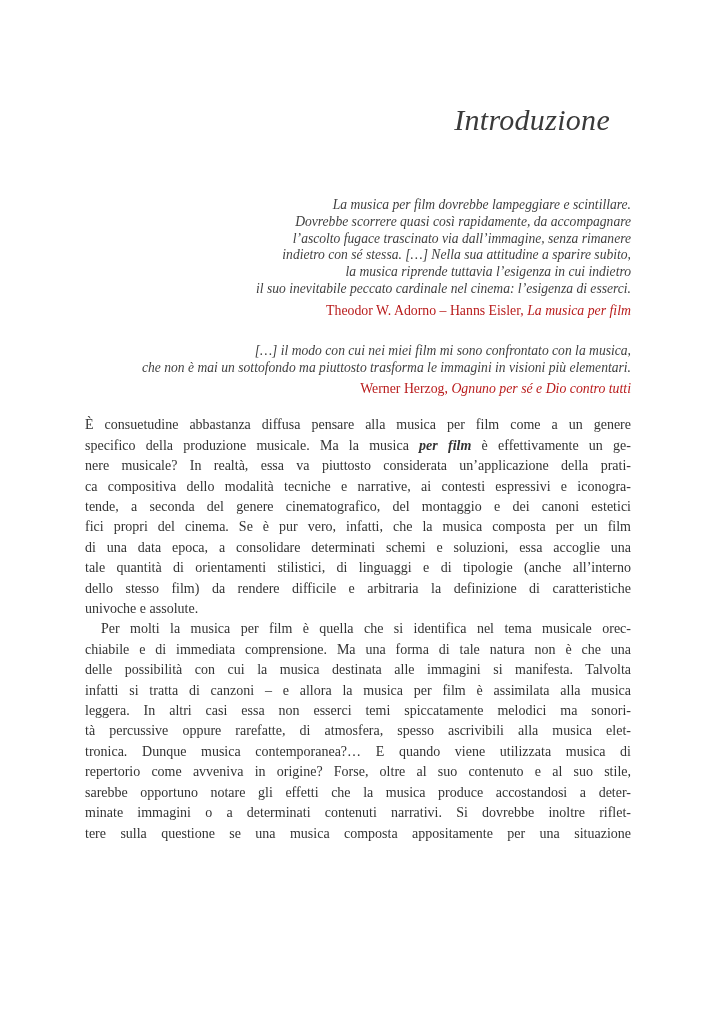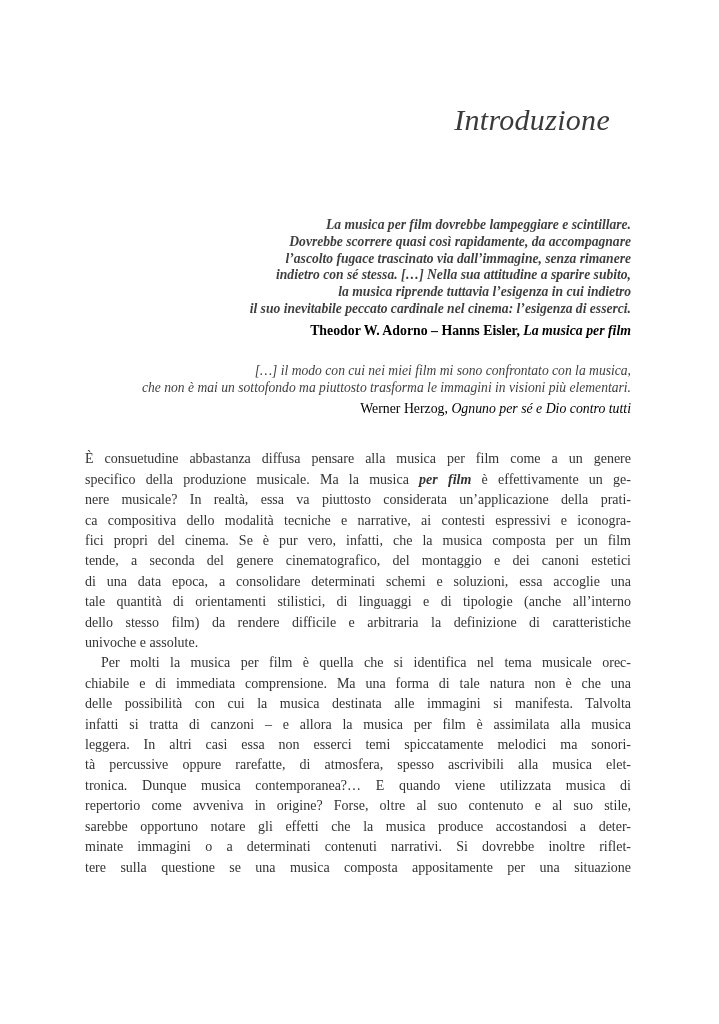--- a/index.html
+++ b/index.html
@@ -22,40 +22,40 @@
     font-weight: normal;
     font-size: 30px;
     line-height: 39px;
     text-align: right;
     padding-right: 21px;
     color: #3a3a3a;
     margin: 0;
     letter-spacing: 0.3px;
   }
   .epigraph { }
-  .epigraph-first { margin-top: 78px; font-weight: bold; }
+  .epigraph-first { margin-top: 58px; }
   .epigraph-second { margin-top: 24px; }
   .epigraph .line {
     font-style: italic;
     font-size: 13.6px;
     line-height: 16.8px;
     text-align: right;
     color: #3f3f3f;
     white-space: nowrap;
   }
   .attribution {
     margin-top: 4px;
     font-size: 13.8px;
     line-height: 17px;
     text-align: right;
-    color: #000000;
+    color: #b91c1c;
     white-space: nowrap;
   }
   .attribution .work { font-style: italic; }
-  .body-text { margin-top: 32px; }
+  .body-text { margin-top: 18px; }
   .body-paragraph .line {
     font-size: 14px;
     line-height: 20.4px;
     color: #333333;
     text-align: justify;
     text-align-last: justify;
   }
   .body-paragraph .line.last { text-align-last: left; }
   .body-paragraph.justify-last .line.last { text-align-last: justify; }
   .body-paragraph.indent-first .line:first-child { text-indent: 16px; }
@@ -92,22 +92,22 @@
         <span class="authors">Werner Herzog, </span><span class="work">Ognuno per sé e Dio contro tutti</span>
       </div>
     </div>
 
     <div class="body-text">
       <div class="body-paragraph">
           <div class="line">È consuetudine abbastanza diffusa pensare alla musica per film come a un genere</div>
           <div class="line">specifico della produzione musicale. Ma la musica <i>per film</i> è effettivamente un ge-</div>
           <div class="line">nere musicale? In realtà, essa va piuttosto considerata un’applicazione della prati-</div>
           <div class="line">ca compositiva dello modalità tecniche e narrative, ai contesti espressivi e iconogra-</div>
+          <div class="line">tende, a seconda del genere cinematografico, del montaggio e dei canoni estetici</div>
           <div class="line">fici propri del cinema. Se è pur vero, infatti, che la musica composta per un film</div>
-          <div class="line">tende, a seconda del genere cinematografico, del montaggio e dei canoni estetici</div>
           <div class="line">di una data epoca, a consolidare determinati schemi e soluzioni, essa accoglie una</div>
           <div class="line">tale quantità di orientamenti stilistici, di linguaggi e di tipologie (anche all’interno</div>
           <div class="line">dello stesso film) da rendere difficile e arbitraria la definizione di caratteristiche</div>
           <div class="line last">univoche e assolute.</div>
         </div>
       <div class="body-paragraph indent-first justify-last">
           <div class="line">Per molti la musica per film è quella che si identifica nel tema musicale orec-</div>
           <div class="line">chiabile e di immediata comprensione. Ma una forma di tale natura non è che una</div>
           <div class="line">delle possibilità con cui la musica destinata alle immagini si manifesta. Talvolta</div>
           <div class="line">infatti si tratta di canzoni – e allora la musica per film è assimilata alla musica</div>

